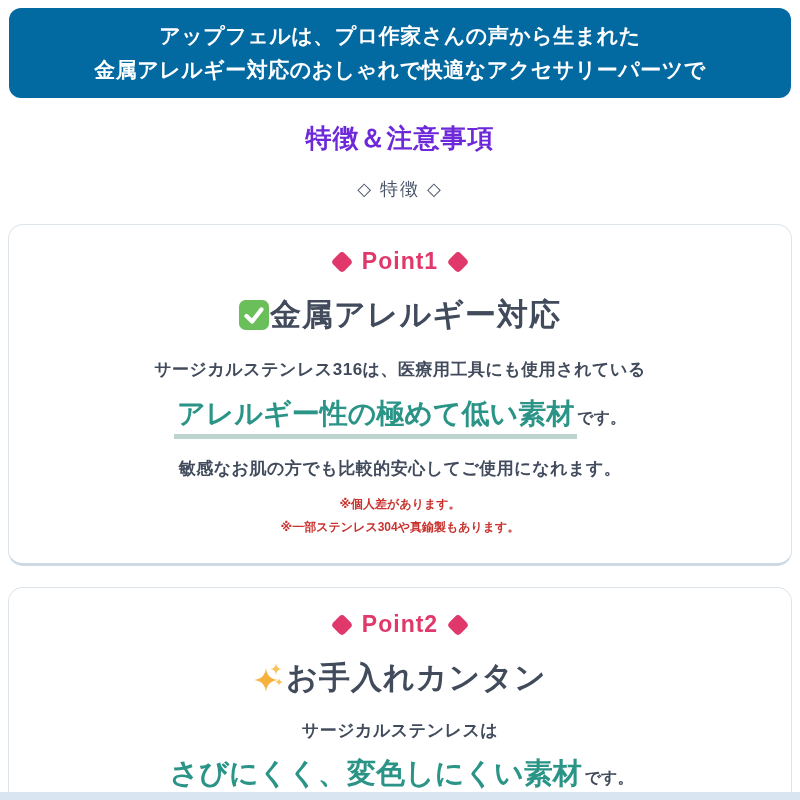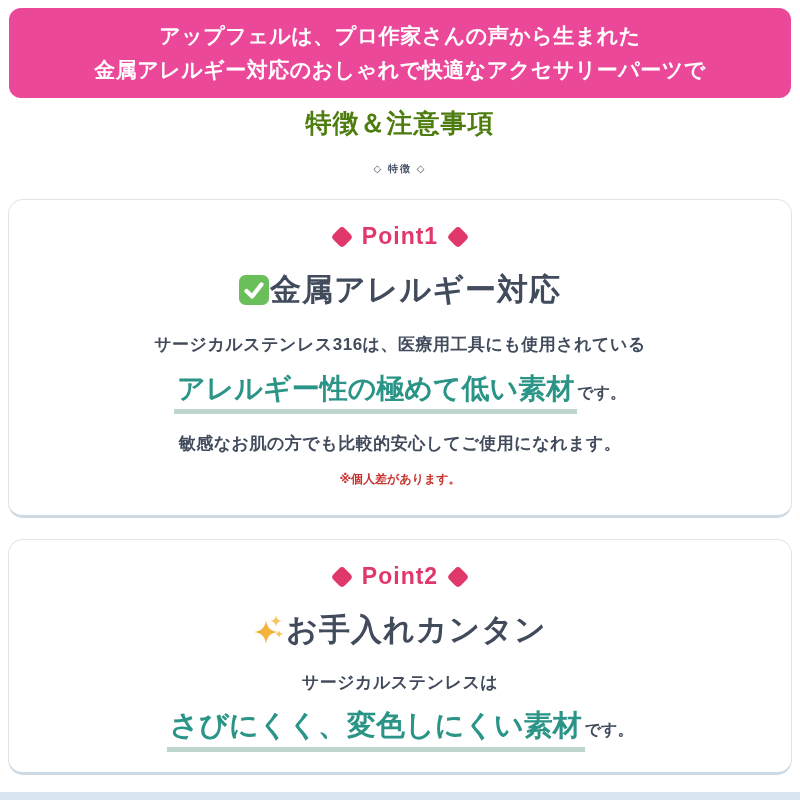--- a/index.html
+++ b/index.html
@@ -5,45 +5,45 @@
   * { margin: 0; padding: 0; box-sizing: border-box; }
   html, body {
     width: 800px; height: 800px;
     background: #ffffff;
     overflow: hidden;
     font-family: "Liberation Sans", "DejaVu Sans", sans-serif;
     position: relative;
   }
   .banner {
     margin: 8px 9px 0 9px;
-    background: #ec4899;
+    background: #0369a1;
     border-radius: 12px;
     padding: 11px 10px 11px 10px;
     text-align: center;
   }
   .banner-line {
     color: #ffffff;
     font-size: 21px;
     font-weight: bold;
     line-height: 34px;
     letter-spacing: 0.5px;
   }
   .section-title {
-    margin-top: 8px;
+    margin-top: 23px;
     text-align: center;
     font-size: 26px;
     font-weight: bold;
-    color: #4d7c0f;
+    color: #6d28d9;
     letter-spacing: 1px;
   }
   .section-subtitle {
     margin-top: 21px;
     text-align: center;
-    font-size: 10px;
-    font-weight: bold;
+    font-size: 18px;
+    font-weight: normal;
     color: #4a5568;
     letter-spacing: 2px;
   }
   .card {
     margin: 21px 8px 0 8px;
     background: #ffffff;
     border: 1px solid #dde4ea;
     border-bottom: 3px solid #cdd9e3;
     border-radius: 15px;
     text-align: center;
@@ -155,20 +155,21 @@
     <span class="card-heading-text">金属アレルギー対応</span>
   </div>
   <div class="body-text body-1">サージカルステンレス316は、医療用工具にも使用されている</div>
   <div class="highlight-line">
     <span class="highlight">アレルギー性の極めて低い素材</span>
     <span class="highlight-suffix">です。</span>
   </div>
   <div class="body-text body-2">敏感なお肌の方でも比較的安心してご使用になれます。</div>
   <div class="notes">
     <div class="note">※個人差があります。</div>
+    <div class="note">※一部ステンレス304や真鍮製もあります。</div>
   </div>
 </div>
 
 <div class="card card-2">
   <div class="point-label">
     <span class="diamond"></span>
     <span class="point-text">Point2</span>
     <span class="diamond"></span>
   </div>
   <div class="card-heading">

